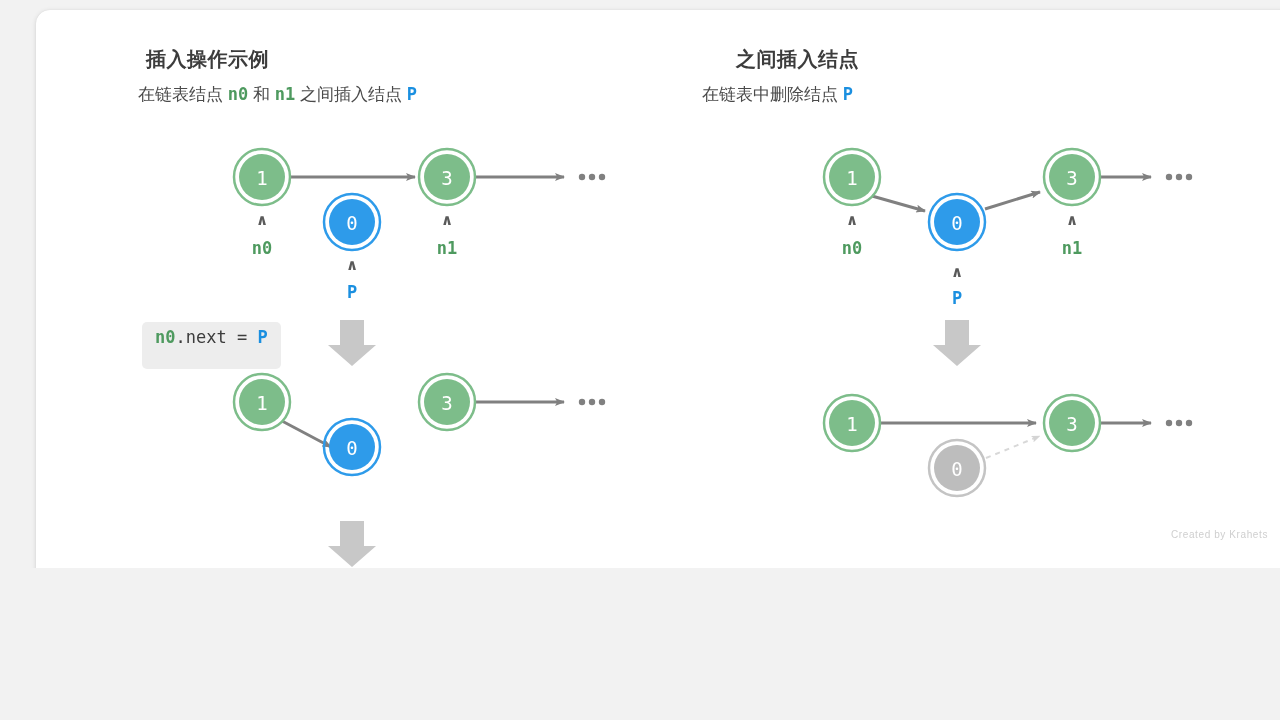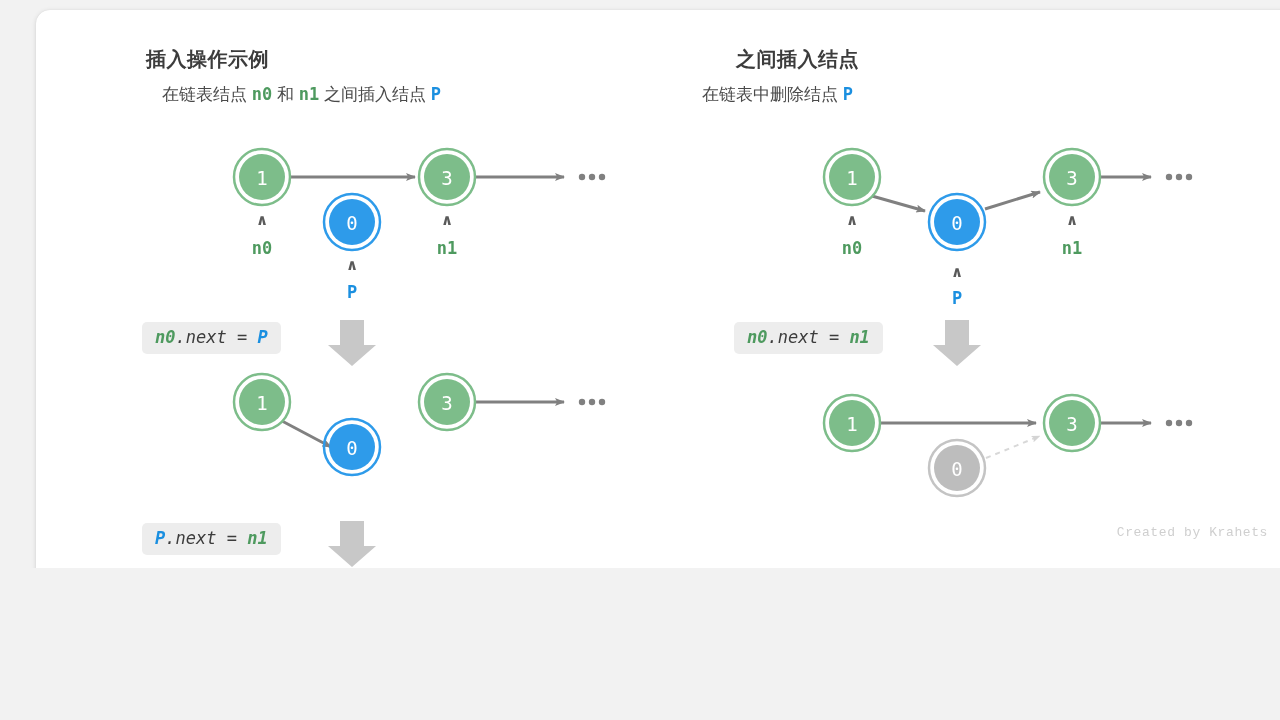--- a/index.html
+++ b/index.html
@@ -43,34 +43,33 @@
   .mono {
     font-family: "DejaVu Sans Mono", "Liberation Mono", monospace;
     font-weight: bold;
   }
   .cgreen { color: #4e9a5f; }
   .cblue  { color: #1a8fe0; }
   .code-box {
     position: absolute;
     background: #ededed;
     border-radius: 5px;
-    padding: 7px 13px 8px 13px;
+    padding: 7px 13px 23px 13px;
     font-family: "DejaVu Sans Mono", "Liberation Mono", monospace;
     font-size: 17px;
     white-space: nowrap;
     line-height: 1;
-    font-style: italic;
   }
   .code-box .op { color: #3c3c3c; font-weight: normal; }
   .credit {
     position: absolute;
     right: 38px;
     bottom: 28px;
-    font-family: Liberation Mono, monospace;
-    font-size: 13px;
+    font-family: Liberation Sans, sans-serif;
+    font-size: 10px;
     color: #cfcfcf;
     letter-spacing: 0.6px;
   }
   svg.layer {
     position: absolute;
     left: 0; top: 0;
     width: 1280px;
     height: 720px;
     pointer-events: none;
   }
@@ -98,47 +97,41 @@
   .ptrlabel.b { fill: #1a8fe0; }
 </style>
 </head>
 <body>
 
 <div id="stage">
   <div id="card"></div>
 
   <div class="panel-title" style="left:120px; top:46px;">插入操作示例</div>
 
-  <div class="panel-sub" style="left:136px; top:83px;">
+  <div class="panel-sub" style="left:112px; top:83px;">
     <span>在链表结点</span>
     <span class="mono cgreen">n0</span>
     <span>和</span>
     <span class="mono cgreen">n1</span>
     <span>之间插入结点</span>
     <span class="mono cblue">P</span>
   </div>
 
   <div class="code-box" style="left:116px; top:322px;">
     <span class="mono cgreen">n0</span><span class="op">.next = </span><span class="mono cblue">P</span>
   </div>
 
-  <div class="code-box" style="left:116px; top:523px;">
-    <span class="mono cblue">P</span><span class="op">.next = </span><span class="mono cgreen">n1</span>
-  </div>
 
   <div class="panel-title" style="left:710px; top:46px;">之间插入结点</div>
 
   <div class="panel-sub" style="left:676px; top:83px;">
     <span>在链表中删除结点</span>
     <span class="mono cblue">P</span>
   </div>
 
-  <div class="code-box" style="left:708px; top:322px;">
-    <span class="mono cgreen">n0</span><span class="op">.next = </span><span class="mono cgreen">n1</span>
-  </div>
 
   <div class="credit">Created by Krahets</div>
 
   <svg class="layer" viewBox="0 0 1280 720">
     <defs>
       <marker id="ah" markerWidth="10" markerHeight="8" refX="9" refY="4" orient="auto" markerUnits="userSpaceOnUse">
         <path d="M0,0 L10,4 L0,8 L2.2,4 Z" fill="#808080"></path>
       </marker>
       <marker id="ahd" markerWidth="9" markerHeight="7" refX="8.5" refY="3.5" orient="auto" markerUnits="userSpaceOnUse">
         <path d="M0,0 L9,3.5 L0,7 L2,3.5 Z" fill="#d4d4d4"></path>

